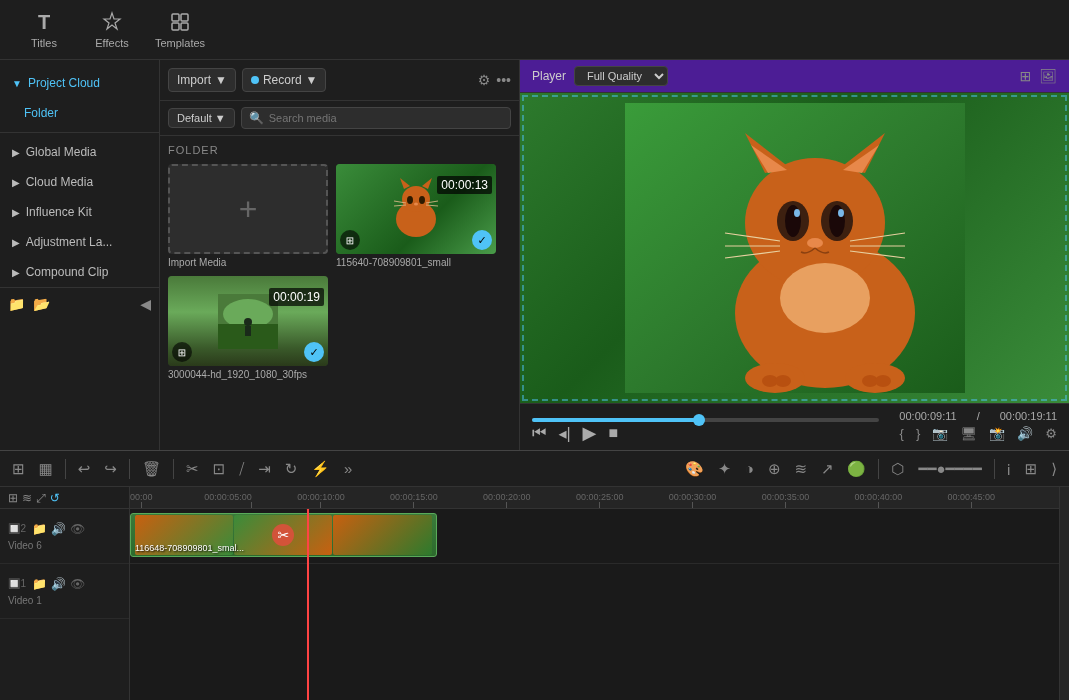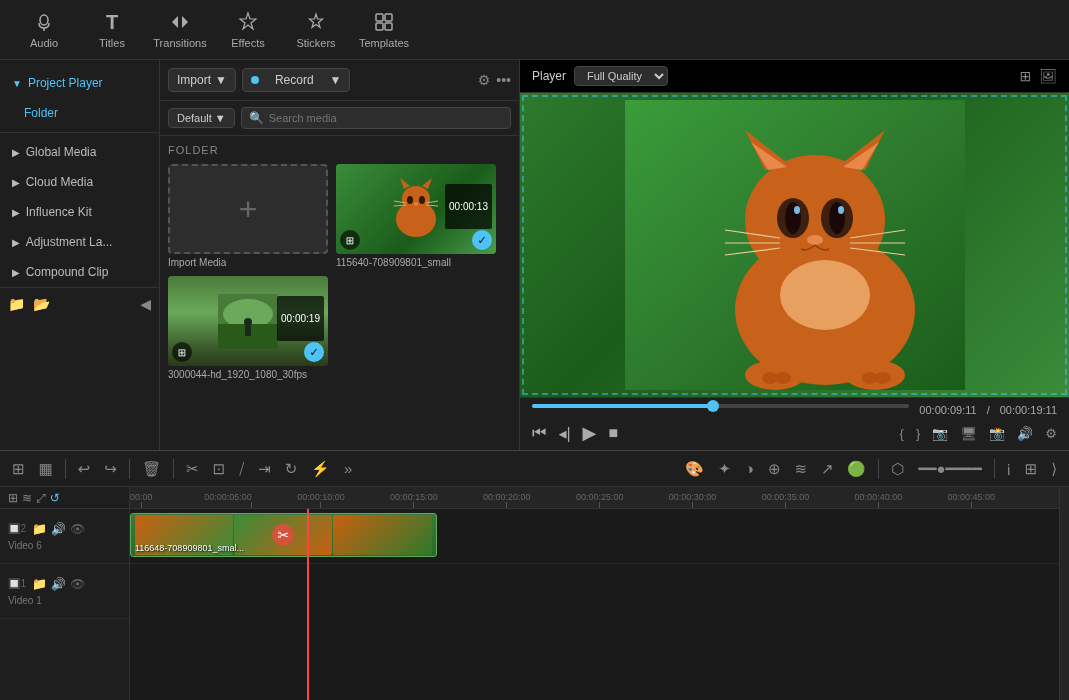--- a/index.html
+++ b/index.html
@@ -36,21 +36,21 @@
       width: 360px; background: #1e1e1e; border-right: 1px solid #333; flex-shrink: 0; display: flex; flex-direction: column;
     }
     #media-toolbar {
       display: flex; align-items: center; padding: 8px; gap: 6px; border-bottom: 1px solid #333;
     }
     .import-btn {
       display: flex; align-items: center; gap: 4px; background: #2d2d2d; border: 1px solid #444; border-radius: 4px;
       padding: 4px 8px; cursor: pointer; color: #ccc; font-size: 12px;
     }
     .record-btn {
-      display: flex; align-items: center; gap: 16px; background: #2d2d2d; border: 1px solid #444; border-radius: 4px;
+      display: flex; align-items: center; gap: 4px; background: #2d2d2d; border: 1px solid #444; border-radius: 4px;
       padding: 4px 8px; cursor: pointer; color: #ccc; font-size: 12px;
     }
     .record-btn .rec-dot { width: 8px; height: 8px; border-radius: 50%; background: #4fc3f7; display: inline-block; }
     .media-toolbar-right { margin-left: auto; display: flex; gap: 6px; }
     #media-filter-bar {
       display: flex; align-items: center; padding: 6px 8px; gap: 6px; border-bottom: 1px solid #333;
     }
     .default-btn {
       display: flex; align-items: center; gap: 3px; background: #2d2d2d; border: 1px solid #444; border-radius: 4px;
       padding: 3px 8px; cursor: pointer; color: #ccc; font-size: 11px;
@@ -66,60 +66,60 @@
     .media-grid { display: flex; flex-wrap: wrap; gap: 8px; }
     .media-thumb {
       width: 160px; height: 90px; background: #2d2d2d; border-radius: 4px; position: relative; cursor: pointer; overflow: hidden;
     }
     .media-thumb.import-placeholder {
       border: 2px dashed #555; display: flex; flex-direction: column; align-items: center; justify-content: center; color: #888;
     }
     .media-thumb.import-placeholder .plus { font-size: 32px; color: #666; }
     .media-thumb-label { font-size: 10px; color: #aaa; margin-top: 3px; white-space: nowrap; overflow: hidden; text-overflow: ellipsis; width: 160px; }
     .thumb-duration {
-      position: absolute; top: 20px; right: 4px; background: rgba(0,0,0,0.7); color: #fff; font-size: 10px; padding: 17px 4px; border-radius: 2px;
+      position: absolute; top: 12px; right: 4px; background: rgba(0,0,0,0.7); color: #fff; font-size: 12px; padding: 2px 4px; border-radius: 2px;
     }
     .thumb-icons {
       position: absolute; bottom: 4px; left: 4px; display: flex; gap: 4px;
     }
     .thumb-icon-btn {
       width: 20px; height: 20px; border-radius: 50%; background: rgba(0,0,0,0.6); display: flex; align-items: center; justify-content: center; font-size: 10px; color: #fff;
     }
     .thumb-check {
       position: absolute; bottom: 4px; right: 4px; width: 20px; height: 20px; border-radius: 50%; background: #4fc3f7; display: flex; align-items: center; justify-content: center; font-size: 11px; color: #000;
     }
     .sidebar-bottom {
       display: flex; align-items: center; padding: 8px; border-top: 1px solid #333; gap: 8px;
     }
     .sidebar-bottom-btn { cursor: pointer; color: #888; font-size: 14px; }
 
     
     #player-area {
       flex: 1; background: #1a1a1a; display: flex; flex-direction: column;
     }
     #player-header {
-      display: flex; align-items: center; background: #000000; padding: 6px 12px; border-bottom: 1px solid #333; gap: 8px;
+      display: flex; align-items: center; background: #4c1d95; padding: 6px 12px; border-bottom: 1px solid #333; gap: 8px;
     }
     #player-header .player-label { color: #ccc; font-size: 12px; }
     .quality-select {
       background: #2d2d2d; border: 1px solid #444; border-radius: 4px; color: #ccc; font-size: 11px; padding: 2px 8px; cursor: pointer;
     }
     .player-header-right { margin-left: auto; display: flex; gap: 8px; }
     #video-preview {
       flex: 1; background: #111; position: relative; overflow: hidden; display: flex; align-items: center; justify-content: center;
     }
     .cat-preview {
       width: 100%; height: 100%; background: linear-gradient(135deg, #2d7a2d 0%, #1a5c1a 40%, #3a8c3a 100%);
       position: relative; display: flex; align-items: center; justify-content: center;
     }
     #player-controls-bar {
       background: #1e1e1e; padding: 6px 12px; border-top: 1px solid #333;
     }
     #progress-bar-wrap {
-      display: flex; align-items: flex-start; gap: 10px; margin-bottom: 6px;
+      display: flex; align-items: flex-end; gap: 20px; 
     }
     #progress-bar {
       flex: 1; height: 4px; background: #444; border-radius: 2px; position: relative; cursor: pointer;
     }
     #progress-fill { width: 48%; height: 100%; background: #4fc3f7; border-radius: 2px; position: relative; }
     #progress-thumb {
       width: 12px; height: 12px; border-radius: 50%; background: #4fc3f7; position: absolute; right: -6px; top: -4px;
     }
     .time-label { color: #aaa; font-size: 11px; white-space: nowrap; }
     #playback-controls {
@@ -183,77 +183,50 @@
     ::-webkit-scrollbar { width: 6px; height: 6px; }
     ::-webkit-scrollbar-track { background: #1a1a1a; }
     ::-webkit-scrollbar-thumb { background: #444; border-radius: 3px; }
     .timeline-right-scroll { width: 10px; background: #252525; border-left: 1px solid #333; }
   </style>
 </head>
 <body>
 
 <div id="top-toolbar">
   <div class="toolbar-item">
-    <div class="icon-svg">
-      <svg width="22" height="22" viewBox="0 0 22 22" fill="none">
-        <ellipse cx="11" cy="9" rx="4" ry="5" stroke="#aaa" stroke-width="1.5" fill="none"></ellipse>
-        <path d="M6 12c0 3 2 5 5 5s5-2 5-5" stroke="#aaa" stroke-width="1.5" fill="none"></path>
-        <line x1="11" y1="17" x2="11" y2="20" stroke="#aaa" stroke-width="1.5"></line>
-      </svg>
-    </div>
-    <span>Audio</span>
-  </div>
-  <div class="toolbar-item">
     <div class="icon-svg" style="font-size:20px;font-weight:bold;color:#aaa;">T</div>
     <span>Titles</span>
-  </div>
-  <div class="toolbar-item">
-    <div class="icon-svg">
-      <svg width="22" height="22" viewBox="0 0 22 22" fill="none">
-        <path d="M3 11 L9 5 L9 17 Z" fill="#aaa"></path>
-        <path d="M19 11 L13 5 L13 17 Z" fill="#aaa"></path>
-      </svg>
-    </div>
-    <span>Transitions</span>
   </div>
   <div class="toolbar-item">
     <div class="icon-svg">
       <svg width="22" height="22" viewBox="0 0 22 22" fill="none">
         <polygon points="11,2 13,8 19,8 14,12 16,18 11,14 6,18 8,12 3,8 9,8" stroke="#aaa" stroke-width="1.2" fill="none"></polygon>
       </svg>
     </div>
     <span>Effects</span>
-  </div>
-  <div class="toolbar-item">
-    <div class="icon-svg">
-      <svg width="22" height="22" viewBox="0 0 22 22" fill="none">
-        <polygon points="11,3 12.5,8 17.5,8 13.5,11.5 15,16.5 11,13.5 7,16.5 8.5,11.5 4.5,8 9.5,8" stroke="#aaa" stroke-width="1.2" fill="none"></polygon>
-      </svg>
-    </div>
-    <span>Stickers</span>
   </div>
   <div class="toolbar-item">
     <div class="icon-svg">
       <svg width="22" height="22" viewBox="0 0 22 22" fill="none">
         <rect x="3" y="3" width="7" height="7" rx="1" stroke="#aaa" stroke-width="1.5" fill="none"></rect>
         <rect x="12" y="3" width="7" height="7" rx="1" stroke="#aaa" stroke-width="1.5" fill="none"></rect>
         <rect x="3" y="12" width="7" height="7" rx="1" stroke="#aaa" stroke-width="1.5" fill="none"></rect>
         <rect x="12" y="12" width="7" height="7" rx="1" stroke="#aaa" stroke-width="1.5" fill="none"></rect>
       </svg>
     </div>
     <span>Templates</span>
   </div>
 </div>
 
 <div id="main">
 
   <div id="sidebar">
     <div class="sidebar-item active">
       <span class="arrow">▼</span>
-      <span>Project Player</span>
+      <span>Project Cloud</span>
     </div>
     <div class="sidebar-item sub active">
       <span style="color:#4fc3f7;">Folder</span>
     </div>
     <div class="sidebar-divider"></div>
     <div class="sidebar-item">
       <span class="arrow">▶</span>
       <span>Global Media</span>
     </div>
     <div class="sidebar-item">

